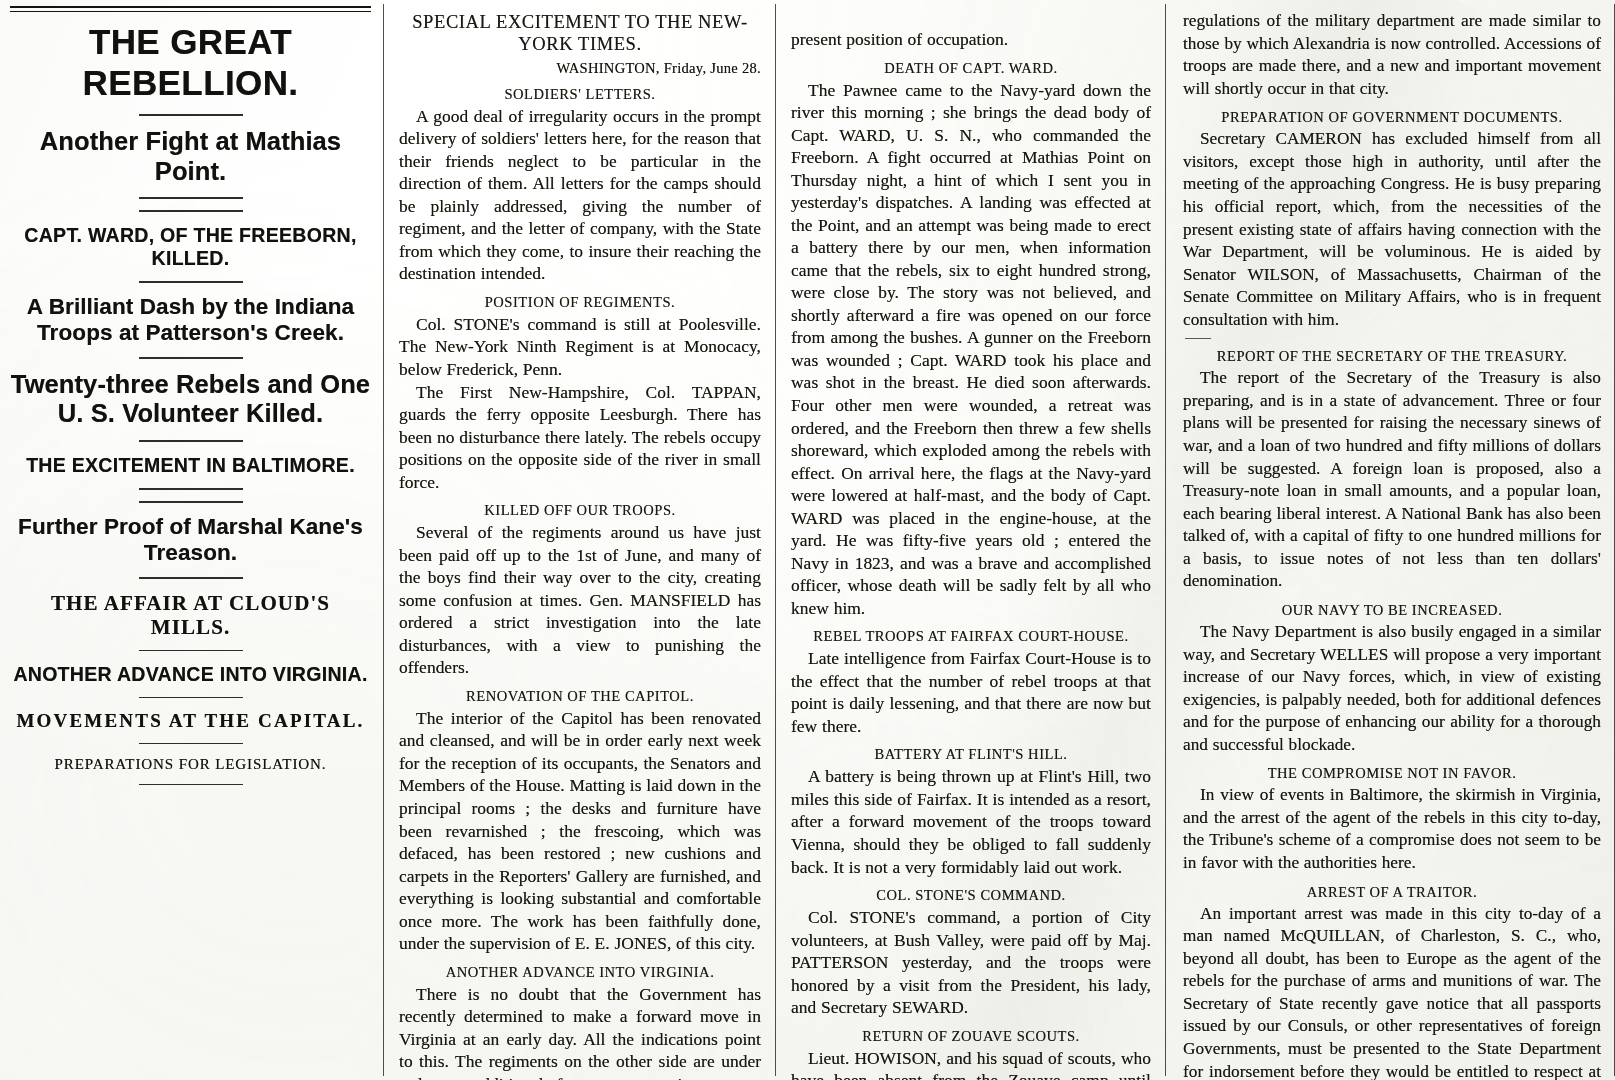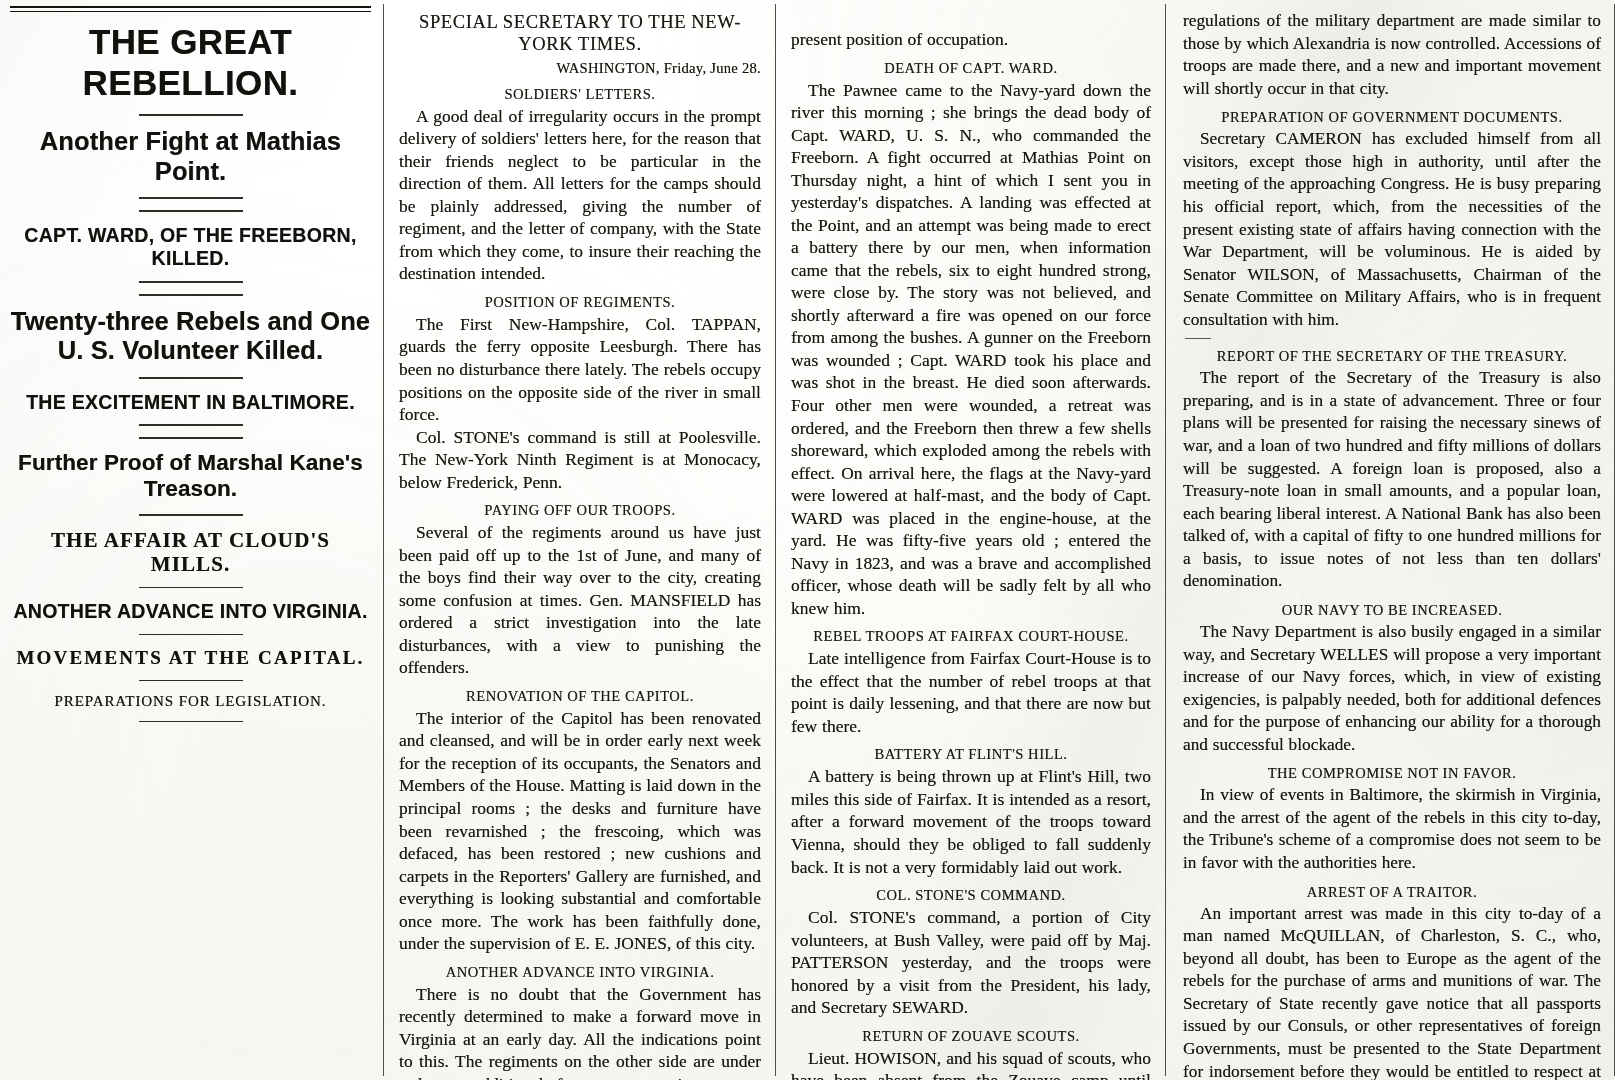--- a/index.html
+++ b/index.html
@@ -211,20 +211,21 @@
     <div class="hl-sep"></div>
 
     <div class="hl hl-b inky">Another Fight at Mathias Point.</div>
     <div class="hl-sep"></div>
 
     <div class="hl-sep"></div>
 
     <div class="hl hl-caps inky">CAPT. WARD, OF THE FREEBORN, KILLED.</div>
     <div class="hl-sep"></div>
 
+    <div class="hl hl-c inky">A Brilliant Dash by the Indiana Troops at Patterson's Creek.</div>
     <div class="hl-sep"></div>
 
     <div class="hl hl-b inky">Twenty-three Rebels and One U. S. Volunteer Killed.</div>
     <div class="hl-sep"></div>
 
     <div class="hl hl-caps inky">THE EXCITEMENT IN BALTIMORE.</div>
     <div class="hl-sep"></div>
 
     <div class="hl-sep"></div>
 
@@ -240,32 +241,32 @@
     <div class="hl hl-caps-thin inky">MOVEMENTS AT THE CAPITAL.</div>
     <div class="hl-sep thin"></div>
 
     <div class="hl hl-caps-ser inky">PREPARATIONS FOR LEGISLATION.</div>
     <div class="hl-sep thin"></div>
   </div>
 
   <div class="col" id="col-2">
     <div class="col-rule" style="left:0px;"></div>
 
-    <div class="kicker lg inky">SPECIAL SECRETARY TO THE NEW-YORK TIMES.</div>
+    <div class="kicker lg inky">SPECIAL EXCITEMENT TO THE NEW-YORK TIMES.</div>
 
     <div class="dateline inky">WASHINGTON, Friday, June 28.</div>
 
     <div class="kicker inky">SOLDIERS' LETTERS.</div>
     <p class="body inky">A good deal of irregularity occurs in the prompt delivery of soldiers' letters here, for the reason that their friends neglect to be particular in the direction of them. All letters for the camps should be plainly addressed, giving the number of regiment, and the letter of company, with the State from which they come, to insure their reaching the destination intended.</p>
 
     <div class="kicker inky">POSITION OF REGIMENTS.</div>
+    <p class="body inky">Col. STONE's command is still at Poolesville. The New-York Ninth Regiment is at Monocacy, below Frederick, Penn.</p>
     <p class="body inky">The First New-Hampshire, Col. TAPPAN, guards the ferry opposite Leesburgh. There has been no disturbance there lately. The rebels occupy positions on the opposite side of the river in small force.</p>
-    <p class="body inky">Col. STONE's command is still at Poolesville. The New-York Ninth Regiment is at Monocacy, below Frederick, Penn.</p>
-
-    <div class="kicker inky">PAYING OFF OUR TROOPS.</div>
+
+    <div class="kicker inky">KILLED OFF OUR TROOPS.</div>
     <p class="body inky">Several of the regiments around us have just been paid off up to the 1st of June, and many of the boys find their way over to the city, creating some confusion at times. Gen. MANSFIELD has ordered a strict investigation into the late disturbances, with a view to punishing the offenders.</p>
 
     <div class="kicker inky">RENOVATION OF THE CAPITOL.</div>
     <p class="body inky">The interior of the Capitol has been renovated and cleansed, and will be in order early next week for the reception of its occupants, the Senators and Members of the House. Matting is laid down in the principal rooms ; the desks and furniture have been revarnished ; the frescoing, which was defaced, has been restored ; new cushions and carpets in the Reporters' Gallery are furnished, and everything is looking substantial and comfortable once more. The work has been faithfully done, under the supervision of E. E. JONES, of this city.</p>
 
     <div class="kicker inky">ANOTHER ADVANCE INTO VIRGINIA.</div>
     <p class="body inky">There is no doubt that the Government has recently determined to make a forward move in Virginia at an early day. All the indications point to this. The regiments on the other side are under orders ; additional forces are moving across, quietly but steadily, and it is clear that a fresh start will shortly be taken in advance of the</p>
   </div>
 
   <div class="col" id="col-3">

